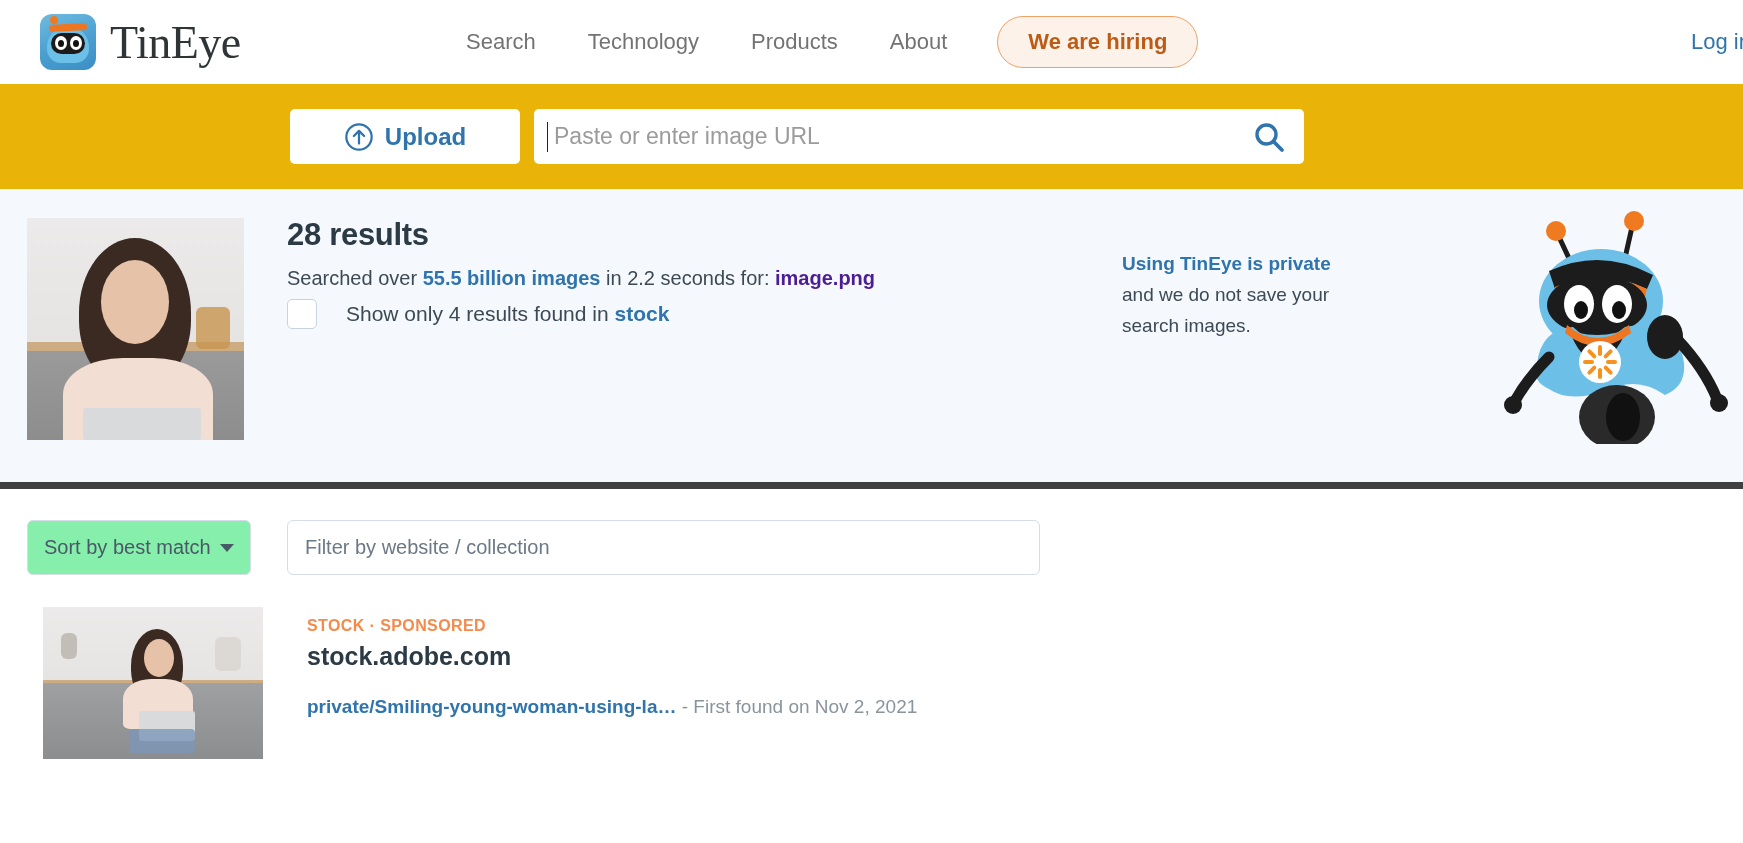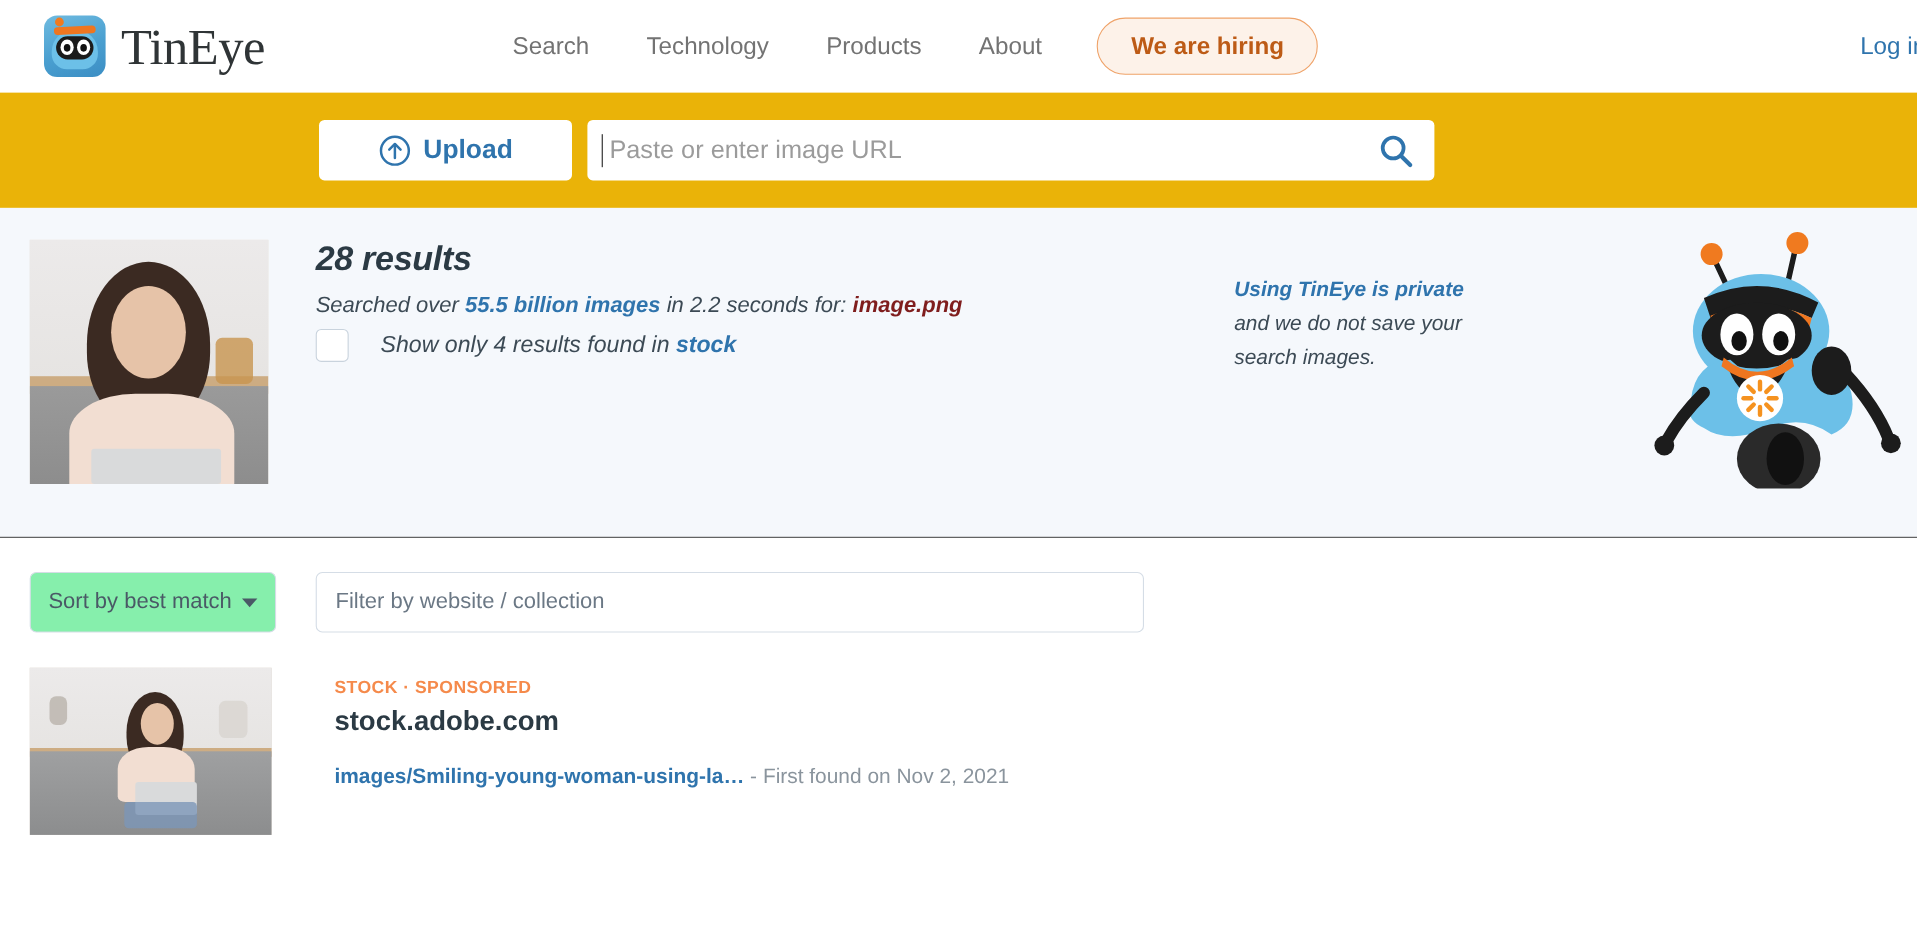--- a/index.html
+++ b/index.html
@@ -160,41 +160,40 @@
     display: flex; align-items: center; justify-content: center;
     cursor: pointer;
     flex: none;
   }
 
   
   .summary {
     background: #f5f8fc;
     height: 300px;
     position: relative;
-    border-bottom: 1px solid #404040;
-    font-style: italic;
+    border-bottom: 7px solid #404040;
   }
   .query-thumb {
     position: absolute;
     left: 27px; top: 29px;
     width: 217px; height: 222px;
     overflow: hidden;
     background: #e8e3dd;
   }
   .summary-text { position: absolute; left: 287px; top: 28px; }
   .results-count {
     font-size: 31px; font-weight: bold; color: #2b3a44;
     letter-spacing: -0.3px;
   }
   .searched-line {
     margin-top: 14px;
     font-size: 20px; color: #3c4a55;
   }
   .searched-line .hl { color: #2f74ad; font-weight: bold; }
-  .searched-line .fname { color: #7f1d1d; font-weight: bold; }
+  .searched-line .fname { color: #4c1d95; font-weight: bold; }
   .stock-row {
     position: absolute; left: 287px; top: 110px;
     display: flex; align-items: center; gap: 29px;
   }
   .chk {
     width: 30px; height: 30px;
     border: 1.5px solid #c9d3dd;
     border-radius: 5px; background: #fff;
     cursor: pointer; flex: none;
   }
@@ -249,23 +248,23 @@
     color: #4a5966;
     padding: 0 17px;
     outline: none;
     font-family: "Liberation Sans", sans-serif;
   }
   .filter-input::placeholder { color: #6b7885; }
 
   
   .result-row {
     position: relative;
-    padding-left: 27px;
+    padding-left: 43px;
     display: flex;
-    gap: 17px;
+    gap: 4px;
   }
   .result-thumb {
     width: 220px; height: 152px;
     overflow: hidden; flex: none;
     background: #ddd7d0;
   }
   .result-info { margin-left: 40px; padding-top: 10px; }
   .badges { font-size: 16px; color: #f58a4b; font-weight: bold; letter-spacing: 0.4px; }
   .domain-name {
     margin-top: 7px;
@@ -442,17 +441,17 @@
       </div>
     </div>
     <div class="result-info">
       <div class="badges">
         <span>STOCK</span>
         <span>·</span>
         <span>SPONSORED</span>
       </div>
       <div class="domain-name">stock.adobe.com</div>
       <div class="result-link-line">
-        <a class="result-link">images/Smiling-young-woman-using-la…</a><span class="result-found"> - First found on Nov 2, 2021</span>
+        <a class="result-link">private/Smiling-young-woman-using-la…</a><span class="result-found"> - First found on Nov 2, 2021</span>
       </div>
     </div>
   </div>
 </div>
 
 </body></html>

